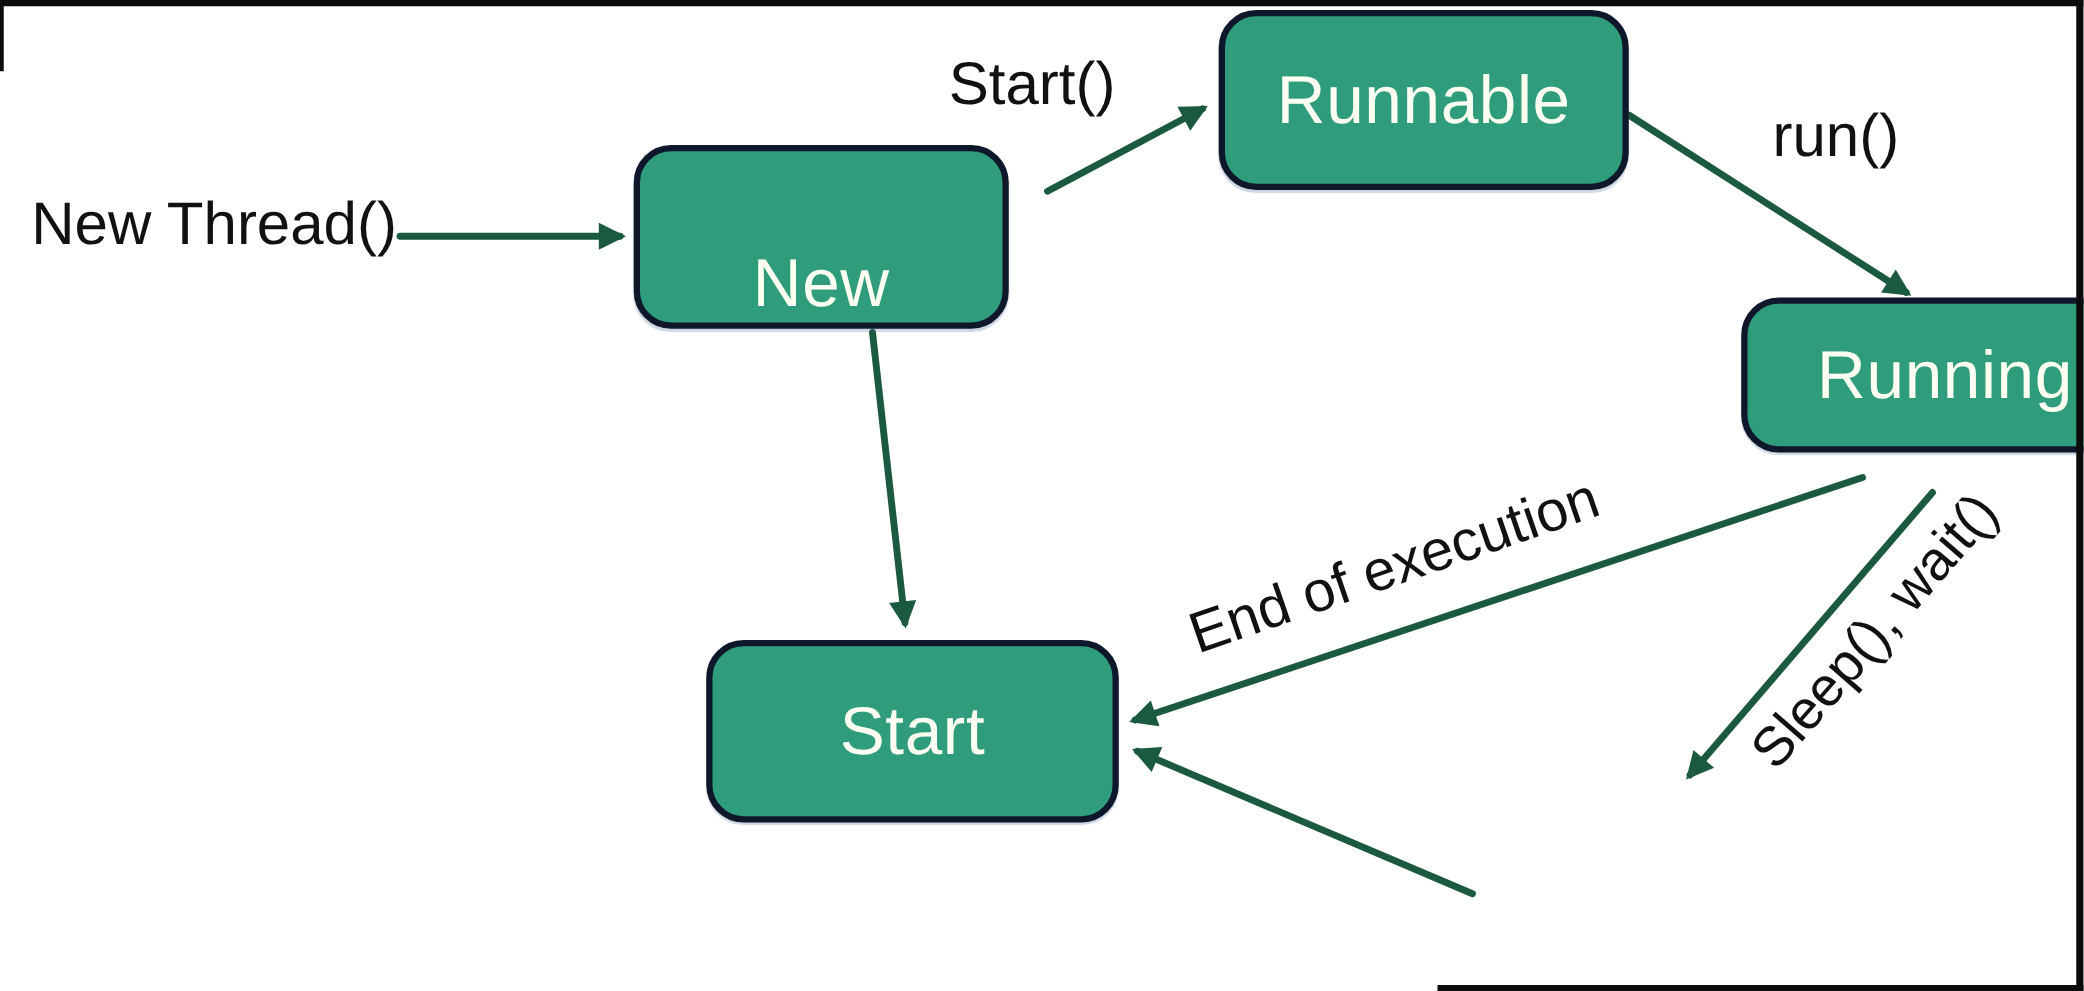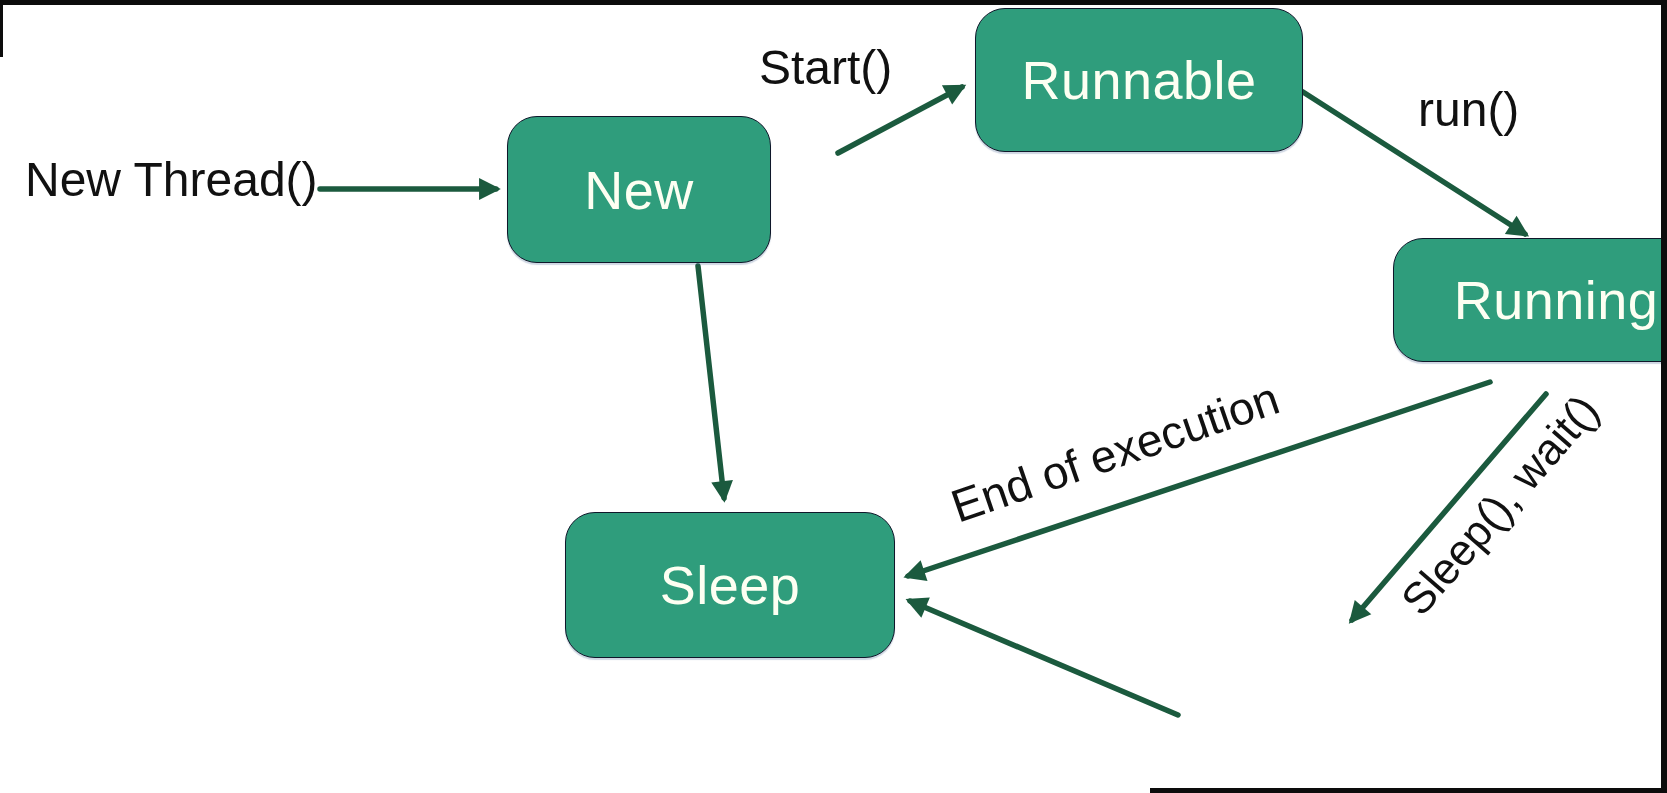--- a/index.html
+++ b/index.html
@@ -25,32 +25,32 @@
   .edge {
     stroke:#1b5a3e;
     stroke-width:5.5;
     fill:none;
     stroke-linecap:round;
   }
 
   .node {
     position:absolute;
     background:#2f9d7c;
-    border:1px solid #0f172a;
+    border:5px solid #0f172a;
     border-radius:30px;
     box-sizing:border-box;
     display:flex;
     align-items:center;
     justify-content:center;
     color:#fdfff2;
     font-size:54px;
     letter-spacing:0.5px;
     box-shadow:0 2px 1px rgba(60,90,140,0.25);
   }
-  .node-new      { left:507px;  top:116px; width:264px; height:147px; }
+  .node-new      { left:507px;  top:116px; width:300px; height:147px;align-items:flex-end; }
   .node-runnable { left:975px;  top:8px;   width:328px; height:144px; }
   .node-running  { left:1393px; top:238px; width:326px; height:124px; }
   .node-dead     { left:565px;  top:512px; width:330px; height:146px; }
   .node-waiting  { left:1178px; top:633px; width:327px; height:149px; }
 
   .lbl {
     position:absolute;
     color:#111111;
     font-size:48px;
     white-space:nowrap;
@@ -92,21 +92,21 @@
   <div class="node node-new">
     <span>New</span>
   </div>
   <div class="node node-runnable">
     <span>Runnable</span>
   </div>
   <div class="node node-running">
     <span>Running</span>
   </div>
   <div class="node node-dead">
-    <span>Sleep</span>
+    <span>Start</span>
   </div>
 
   <div class="lbl lbl-new-thread">New Thread()</div>
   <div class="lbl lbl-start">Start()</div>
   <div class="lbl lbl-run">run()</div>
   <div class="lbl lbl-end-exec">End of execution</div>
   <div class="lbl lbl-sleep-wait">Sleep(), wait()</div>
 
   <div class="frame-top"></div>
   <div class="frame-right"></div>

